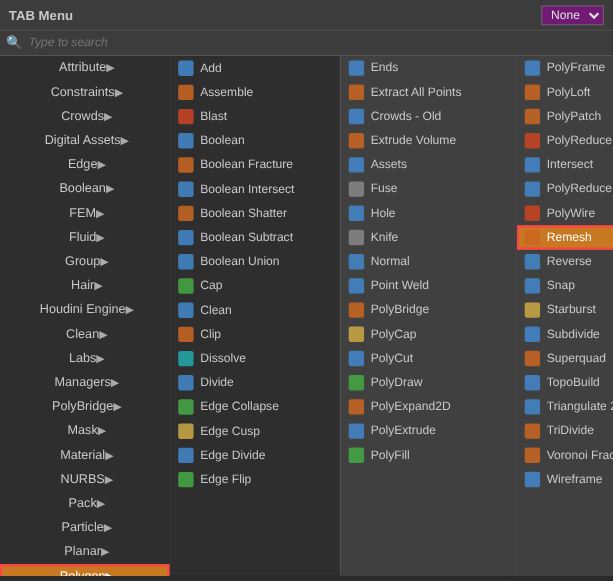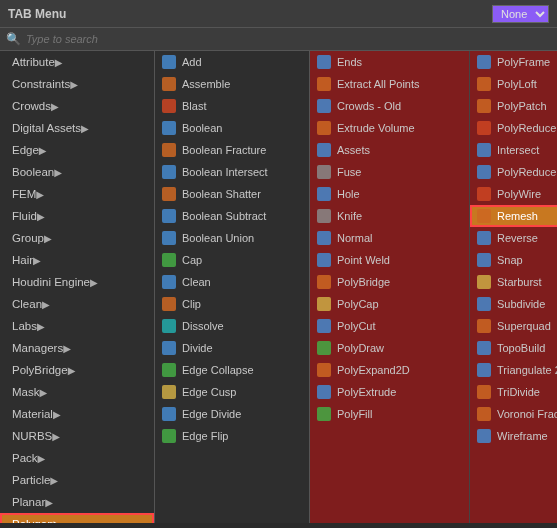--- a/index.html
+++ b/index.html
@@ -29,21 +29,21 @@
       padding: 3px 8px;
       height: 28px;
     }
     .top-bar-title {
       color: #c8c8c8;
       font-size: 12px;
       font-weight: bold;
     }
     .top-bar-select {
       margin-left: auto;
-      background: #8b5cf6;
+      background: #701a75;
       color: #e0e0e0;
       border: 1px solid #666;
       font-size: 11px;
       padding: 1px 4px;
       cursor: pointer;
     }
 
     
     .search-bar {
       display: flex;
@@ -78,21 +78,21 @@
       width: 155px;
       background: #2e2e2e;
       border-right: 1px solid #555;
       overflow-y: auto;
       flex-shrink: 0;
     }
 
     .sidebar-item {
       display: flex;
       align-items: center;
-      justify-content: flex-start;
+      justify-content: center;
       padding: 4px 8px 4px 12px;
       cursor: pointer;
       color: #c8c8c8;
       font-size: 11.5px;
       height: 22px;
     }
     .sidebar-item.highlighted {
       background: #c87820;
       color: #fff;
       outline: 2px solid #ff4444;
@@ -118,21 +118,21 @@
 
     
     .right-cols {
       display: flex;
       flex: 1;
       overflow-y: auto;
     }
 
     .right-col {
       width: 160px;
-      background: #7f1d1d;
+      background: #404040;
       border-right: 1px solid #444;
       overflow-y: auto;
       flex-shrink: 0;
     }
     .right-col:last-child {
       border-right: none;
     }
 
     
     .menu-item {

